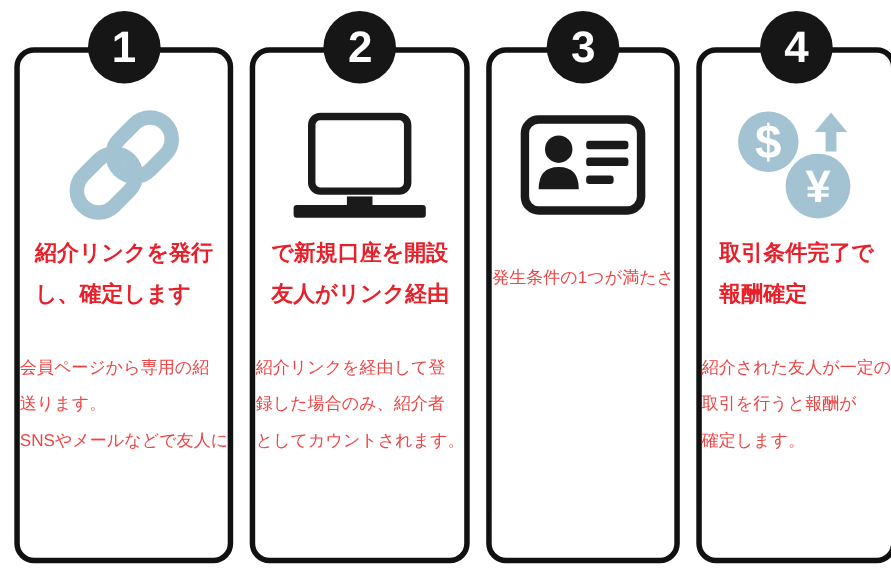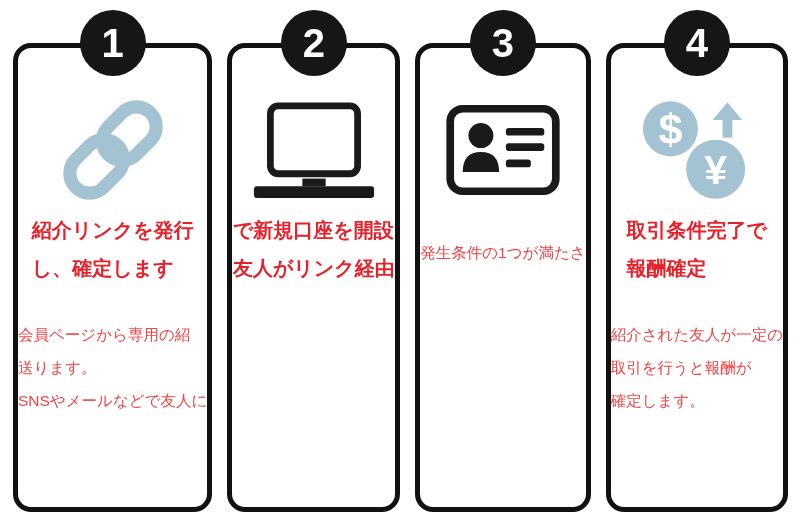--- a/index.html
+++ b/index.html
@@ -113,20 +113,25 @@
           <rect x="20" y="4" width="90" height="70" rx="8" fill="none" stroke="#1a1a1a" stroke-width="7"></rect>
           <rect x="53" y="79" width="24" height="8" fill="#1a1a1a"></rect>
           <rect x="3" y="87" width="124" height="12" rx="3" fill="#1a1a1a"></rect>
         </svg>
       </span>
     </div>
     <div class="title">
       <div>で新規口座を開設</div>
       <div>友人がリンク経由</div>
     </div>
+    <div class="desc">
+      <div class="desc-line">紹介リンクを経由して登</div>
+      <div class="desc-line">録した場合のみ、紹介者</div>
+      <div class="desc-line">としてカウントされます。</div>
+    </div>
   </div>
 
   <div class="card">
     <div class="badge">
       <span>3</span>
     </div>
     <div class="icon-area">
       <span>
         <svg width="116" height="96" viewBox="0 0 120 100">
           <rect x="5" y="7" width="110" height="86" rx="13" fill="none" stroke="#1a1a1a" stroke-width="8"></rect>

